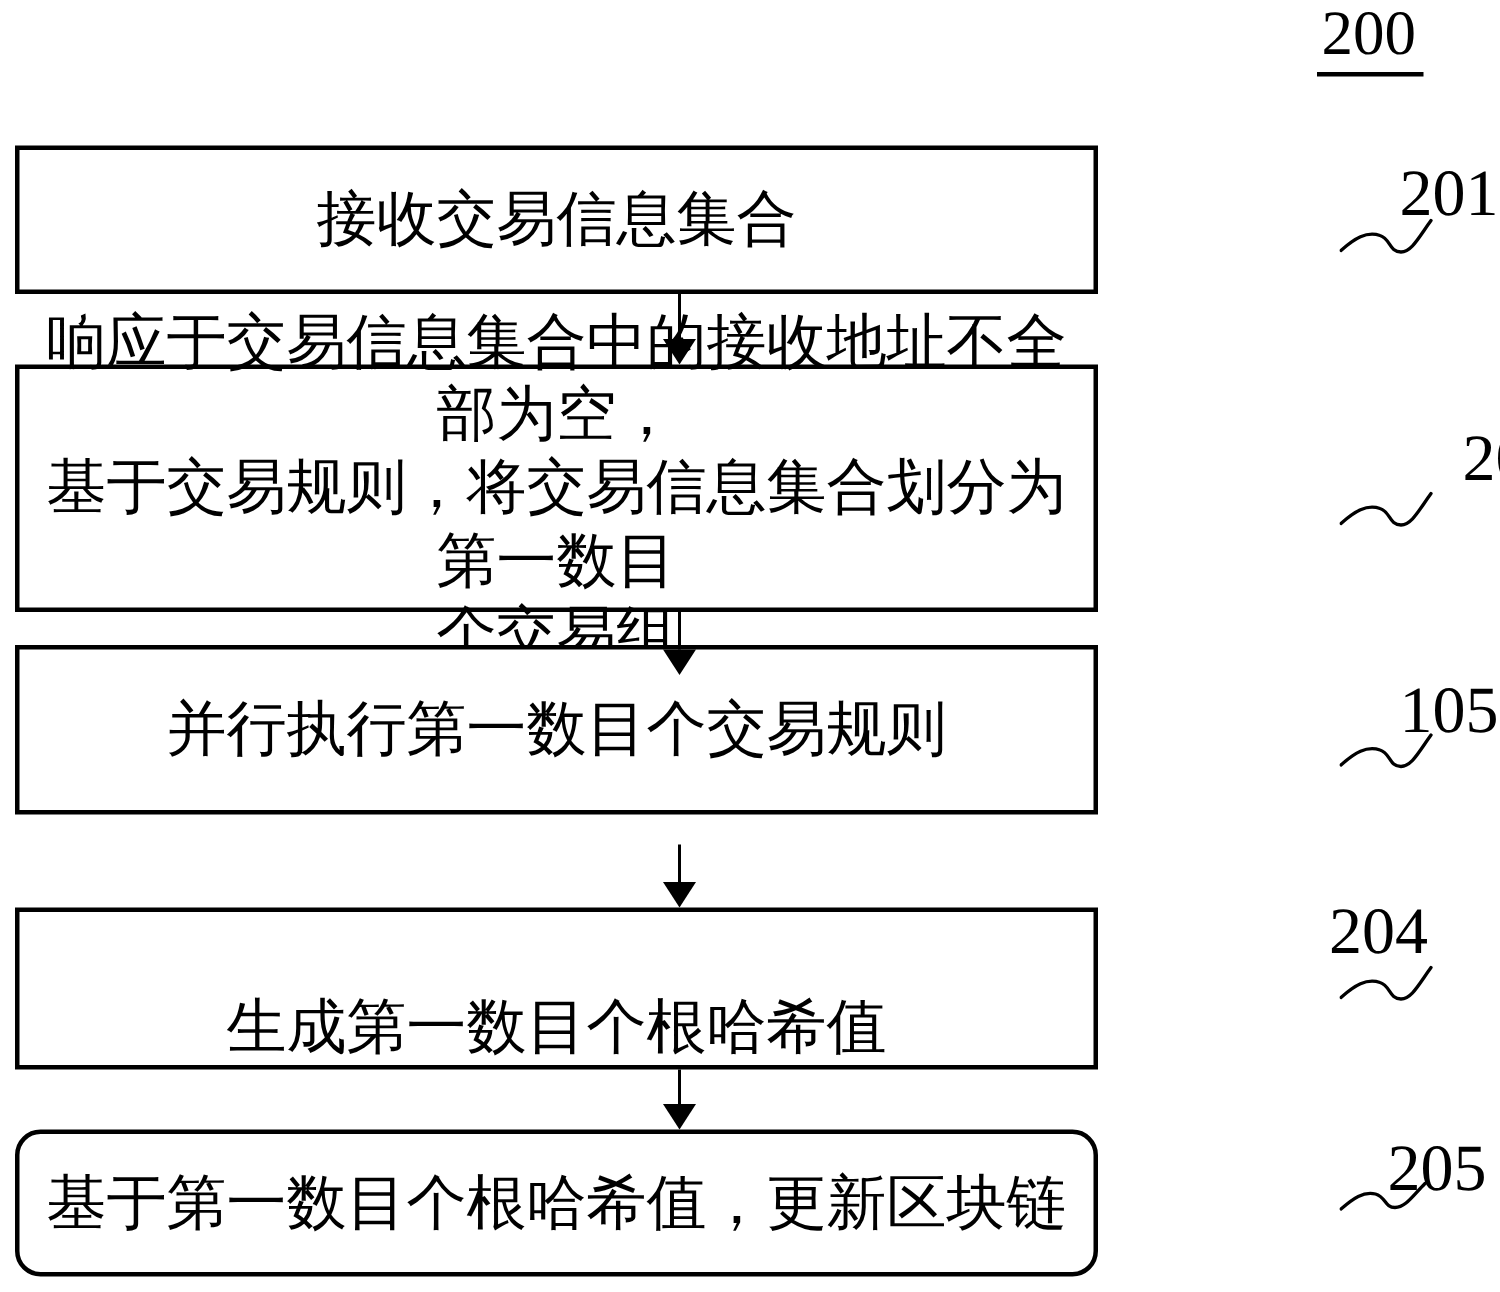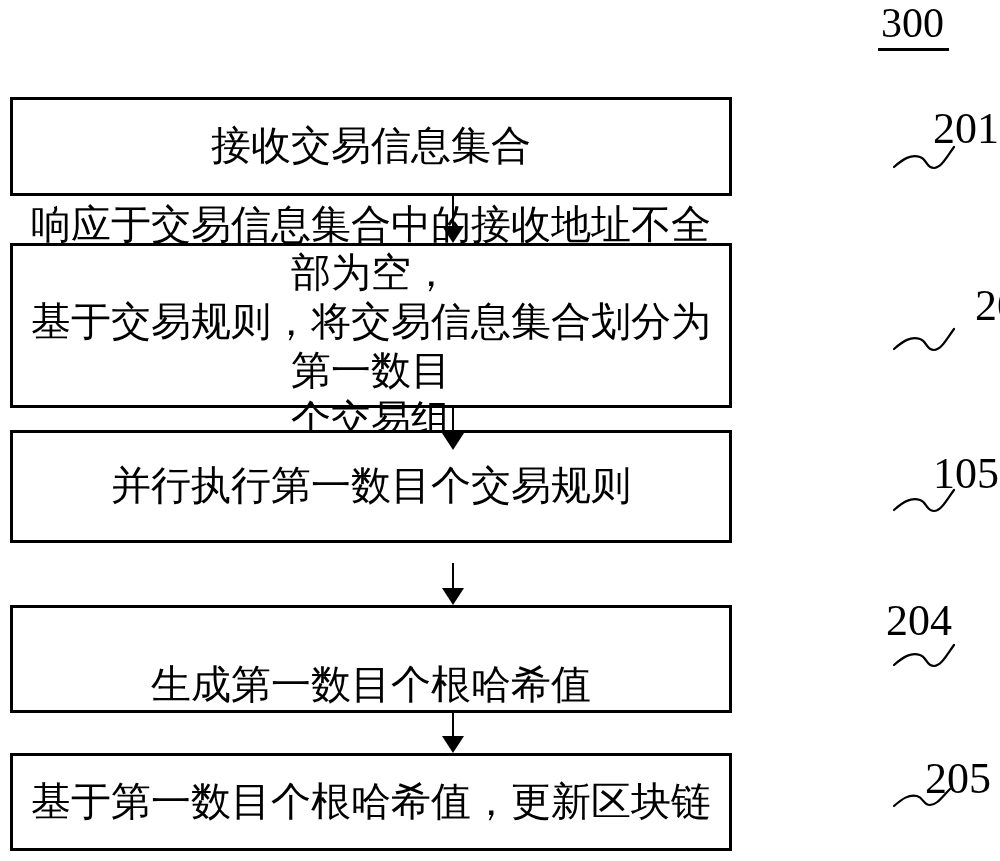--- a/index.html
+++ b/index.html
@@ -35,41 +35,41 @@
   }
   .ref-num{
     position:absolute;font-size:44px;line-height:1;color:#000000;
   }
   .squiggle{position:absolute;}
   .squiggle path{fill:none;stroke:#000;stroke-width:2.2;stroke-linecap:round;}
 </style>
 </head>
 <body>
 
-<div class="fig-num">300</div>
+<div class="fig-num">200</div>
 
 <div class="flow-box" style="top:97px;height:99px;">
   <div class="box-text">接收交易信息集合</div>
 </div>
 
-<div class="flow-box" style="top:243px;height:165px;font-family:Liberation Mono, monospace;">
+<div class="flow-box" style="top:243px;height:165px;">
   <div class="box-text">响应于交易信息集合中的接收地址不全部为空，
 基于交易规则，将交易信息集合划分为第一数目
 个交易组</div>
 </div>
 
 <div class="flow-box" style="top:430px;height:113px;">
   <div class="box-text">并行执行第一数目个交易规则</div>
 </div>
 
 <div class="flow-box" style="top:605px;height:108px;align-items:flex-end;">
   <div class="box-text">生成第一数目个根哈希值</div>
 </div>
 
-<div class="flow-box" style="top:753px;height:98px;">
+<div class="flow-box" style="top:753px;height:98px;border-radius:17px;">
   <div class="box-text">基于第一数目个根哈希值，更新区块链</div>
 </div>
 
 <div class="arrow" style="top:196px;height:47px;">
   <div class="arrow-line"></div>
   <div class="arrow-head"></div>
 </div>
 <div class="arrow" style="top:408px;height:42px;">
   <div class="arrow-line"></div>
   <div class="arrow-head"></div>

